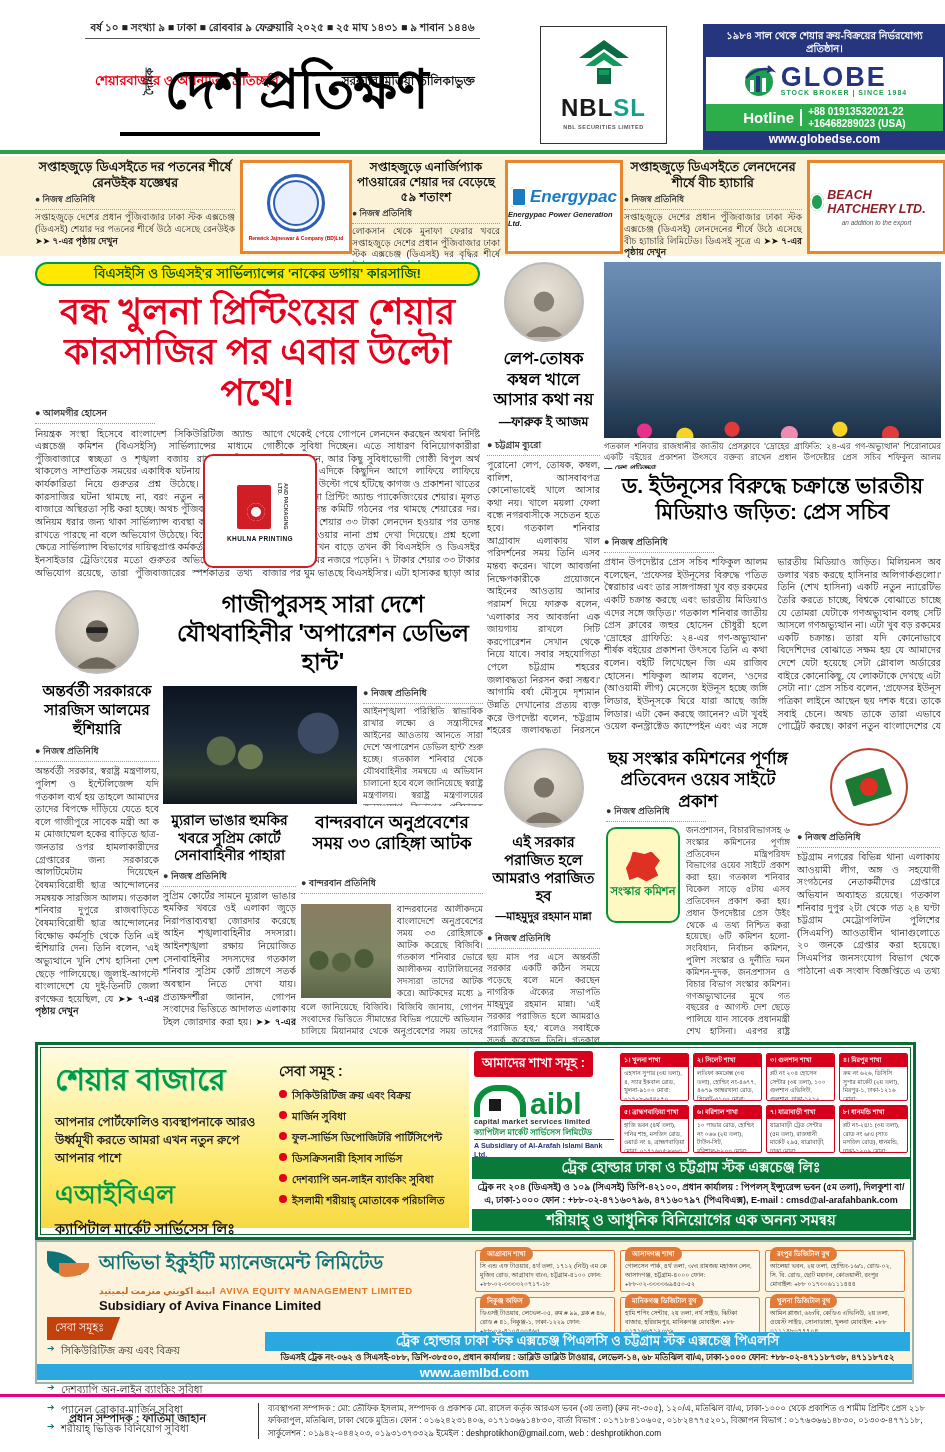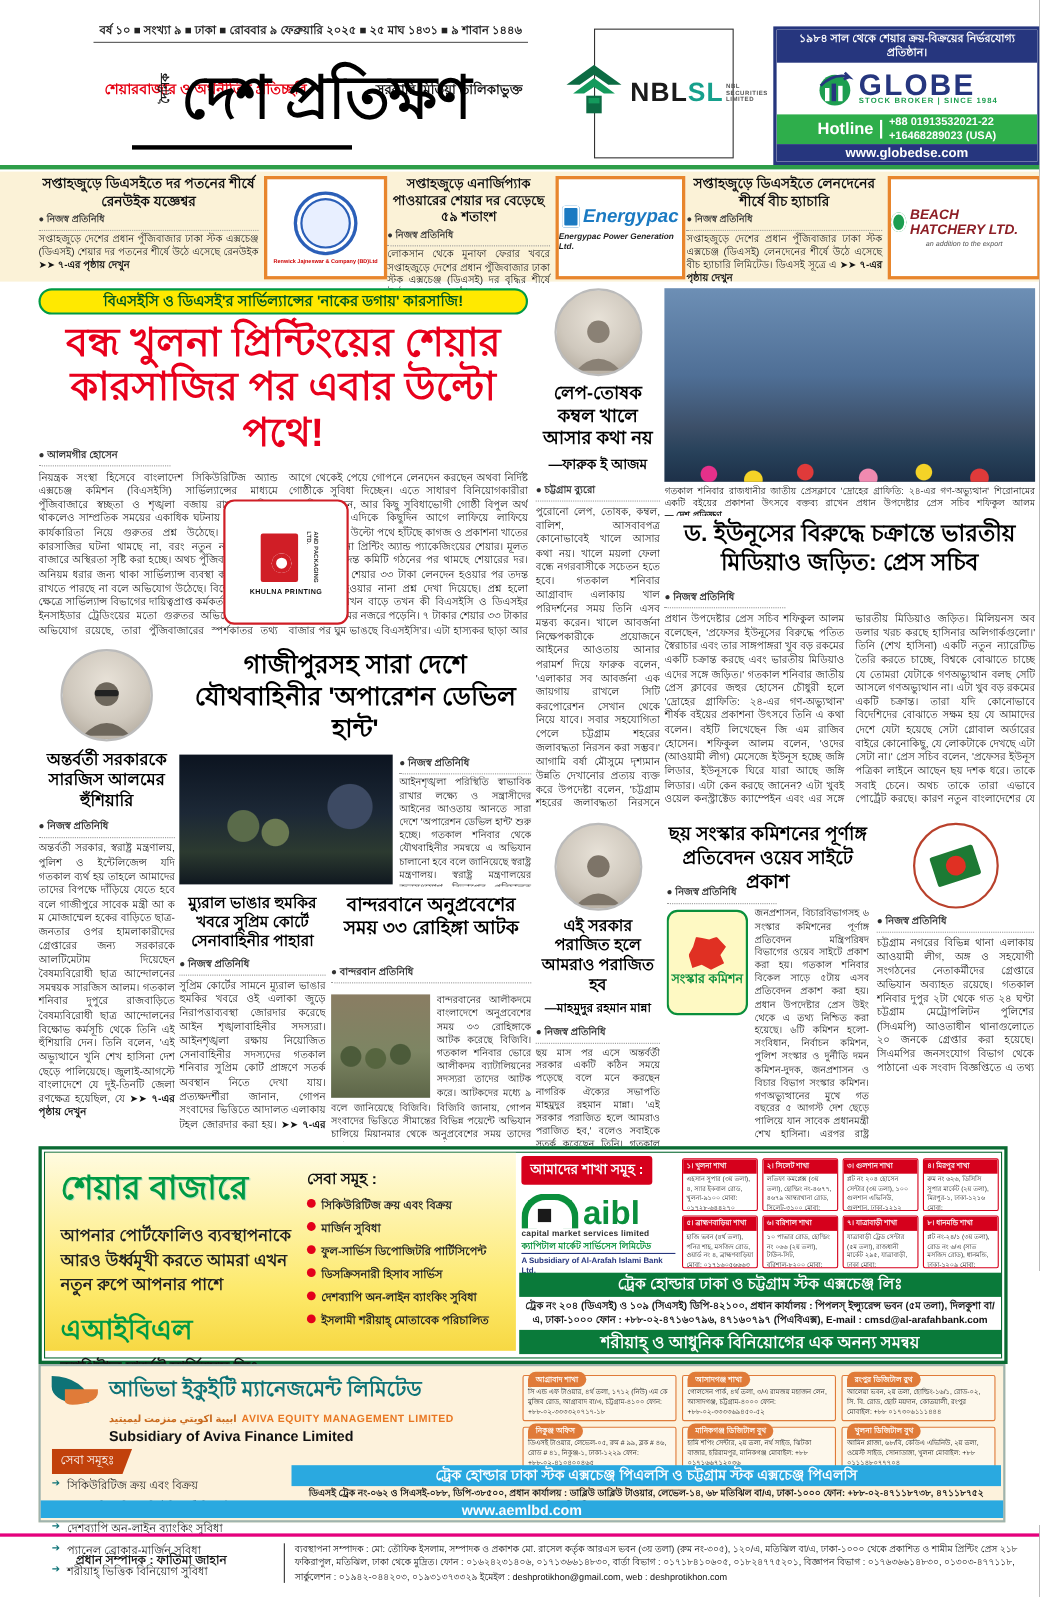--- a/index.html
+++ b/index.html
@@ -12,21 +12,21 @@
   .dateline{font-size:10.5px;font-weight:bold;color:#222;}
   .mast-rule{border-top:1px solid #555;}
   .tag-red{color:#e60012;font-weight:bold;font-size:13px;}
   .tag-black{color:#111;font-weight:bold;font-size:12px;margin-top:24px;}
   .nameplate{font-size:54px;font-weight:bold;color:#000;line-height:1;letter-spacing:-1px;}
   .daily{display:inline-block;transform:rotate(-90deg);font-size:11px;font-weight:bold;vertical-align:24px;}
   .subtitle{font-family:"Liberation Serif","DejaVu Serif",serif;font-weight:bold;font-size:15px;color:#000;}
   .sub-line{height:4px;background:#000;}
   .green-rule{background:#2e9e49;}
   
-  .nbl-box{border:1px solid #333;background:#fff;display:flex;align-items:center;justify-content:center;gap:2px;}
+  .nbl-box{border:1px solid #333;background:#fff;display:flex;flex-direction:column;align-items:center;justify-content:center;gap:2px;}
   .nbl-brand{font-size:24px;font-weight:bold;letter-spacing:1px;}
   .nbl-sl{color:#16a08c;}
   .nbl-full{font-size:5.5px;font-weight:bold;color:#555;letter-spacing:.5px;}
   .globe-box{border:3px solid #26367e;background:#fff;display:flex;flex-direction:column;overflow:hidden;}
   .globe-tag{background:#26367e;color:#fff;font-size:10px;font-weight:bold;text-align:center;line-height:1.3;padding:2px 4px;}
   .globe-mid{flex:1;display:flex;align-items:center;justify-content:center;gap:5px;border-radius:16px;}
   .globe-name{font-size:27px;font-weight:bold;color:#26367e;letter-spacing:2px;line-height:.9;}
   .globe-strap{font-size:7px;font-weight:bold;color:#1d9e50;letter-spacing:1px;}
   .globe-hot{background:#2eae4b;color:#fff;display:flex;align-items:center;justify-content:center;gap:6px;padding:2px 0;}
   .globe-hot .hl{font-size:15px;font-weight:bold;border-right:2px solid #fff;padding-right:6px;}
@@ -91,21 +91,21 @@
   .reform-map{width:34px;height:30px;background:#e03023;clip-path:polygon(20% 0,55% 8%,75% 0,100% 30%,85% 55%,95% 80%,60% 100%,35% 85%,10% 95%,0 55%,12% 30%);}
   .reform-txt{color:#0a8f3c;font-weight:bold;font-size:11.5px;line-height:1.2;text-align:center;}
   .al-logo{border-radius:50%;background:#fff;border:2px solid #b9412c;display:flex;align-items:center;justify-content:center;position:relative;overflow:hidden;}
   .al-flag{width:56%;height:38%;background:#1d7a34;transform:rotate(-18deg);position:relative;border-radius:2px;}
   .al-disc{position:absolute;left:28%;top:18%;width:44%;height:64%;border-radius:50%;background:#e03023;}
   
   .aibl-wrap{border:3px solid #0a6b33;background:#fff;}
   .aibl-inner{position:absolute;inset:2px;border:1px solid #0a6b33;}
   .aibl-yellow{background:linear-gradient(180deg,#fffbe0 0%,#fde96a 70%,#f7d843 100%);}
   .aibl-h1{font-size:30px;font-weight:bold;color:#009a44;text-shadow:1px 1px 0 #b7e3c4;}
-  .aibl-para{font-size:15px;font-weight:bold;color:#222;line-height:1.5;}
+  .aibl-para{font-size:12px;font-weight:bold;color:#222;line-height:1.5;}
   .aibl-brand{font-size:25px;font-weight:bold;color:#009a44;}
   .aibl-brand2{font-size:14.5px;font-weight:bold;color:#111;}
   .svc-t{font-size:14px;font-weight:bold;color:#111;}
   .svc li{font-size:10.3px;font-weight:bold;color:#222;margin:4px 0;list-style:none;position:relative;padding-left:13px;}
   .svc li::before{content:"";position:absolute;left:0;top:2px;width:8px;height:8px;border-radius:50%;background:#e3001b;}
   .svc{margin:4px 0 0;padding:0;}
   .branch-title{background:#d6001c;color:#fff;font-size:12.5px;font-weight:bold;padding:3px 8px;border-radius:3px;display:inline-block;}
   .aibl-logo-en{font-size:30px;font-weight:bold;color:#0a8f3c;line-height:.9;}
   .aibl-logo-l{font-size:7.6px;font-weight:bold;color:#333;letter-spacing:.2px;}
   .aibl-logo-bn{font-size:8.2px;font-weight:bold;color:#0a8f3c;}

